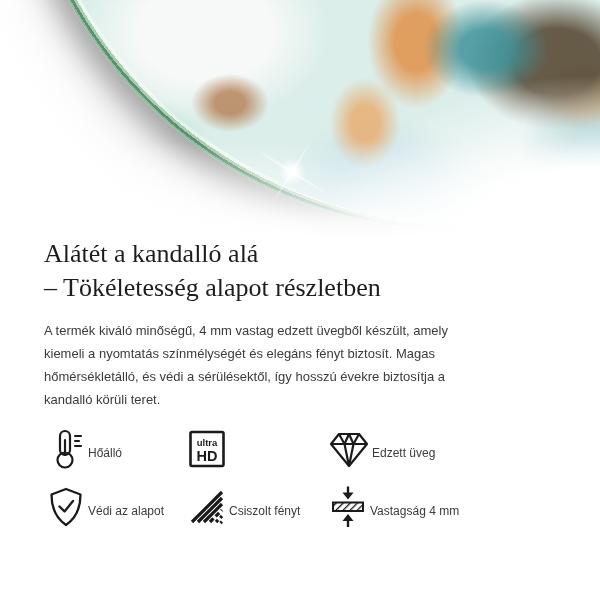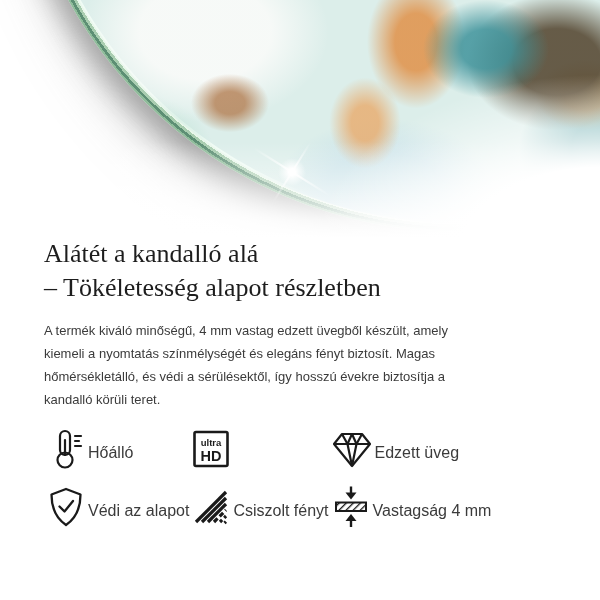--- a/index.html
+++ b/index.html
@@ -89,21 +89,21 @@
 
   
   .features {
     margin-top:15px;
     display:grid;
     grid-template-columns:repeat(3, 1fr);
     row-gap:12px;
   }
   .feature { display:flex; align-items:center; }
   .feature .icon-wrap { height:46px; display:flex; align-items:center; justify-content:center; }
-  .feature .label { margin-top:7px; font-size:16px; color:#3b3b3b; white-space:nowrap; }
+  .feature .label { margin-top:7px; font-size:12px; color:#3b3b3b; white-space:nowrap; }
   .feature svg { display:block; }
   .ico-stroke { stroke:#1a1a1a; fill:none; }
 </style>
 </head>
 <body>
 
 <div class="page">
 
   <div class="hero">
     <div class="disc-outer">

